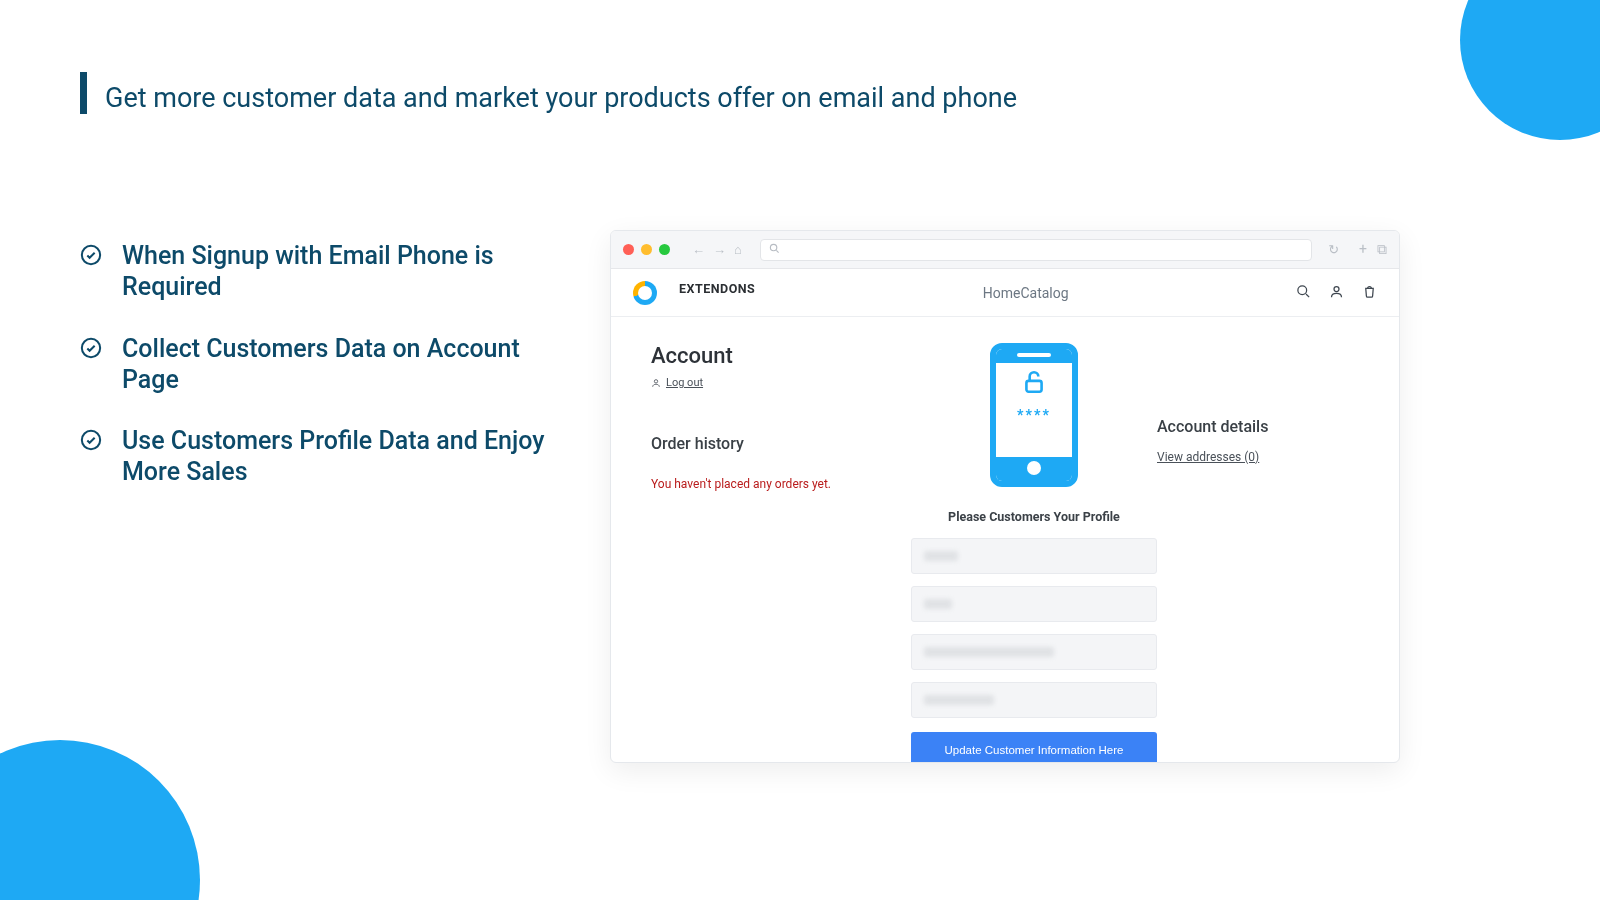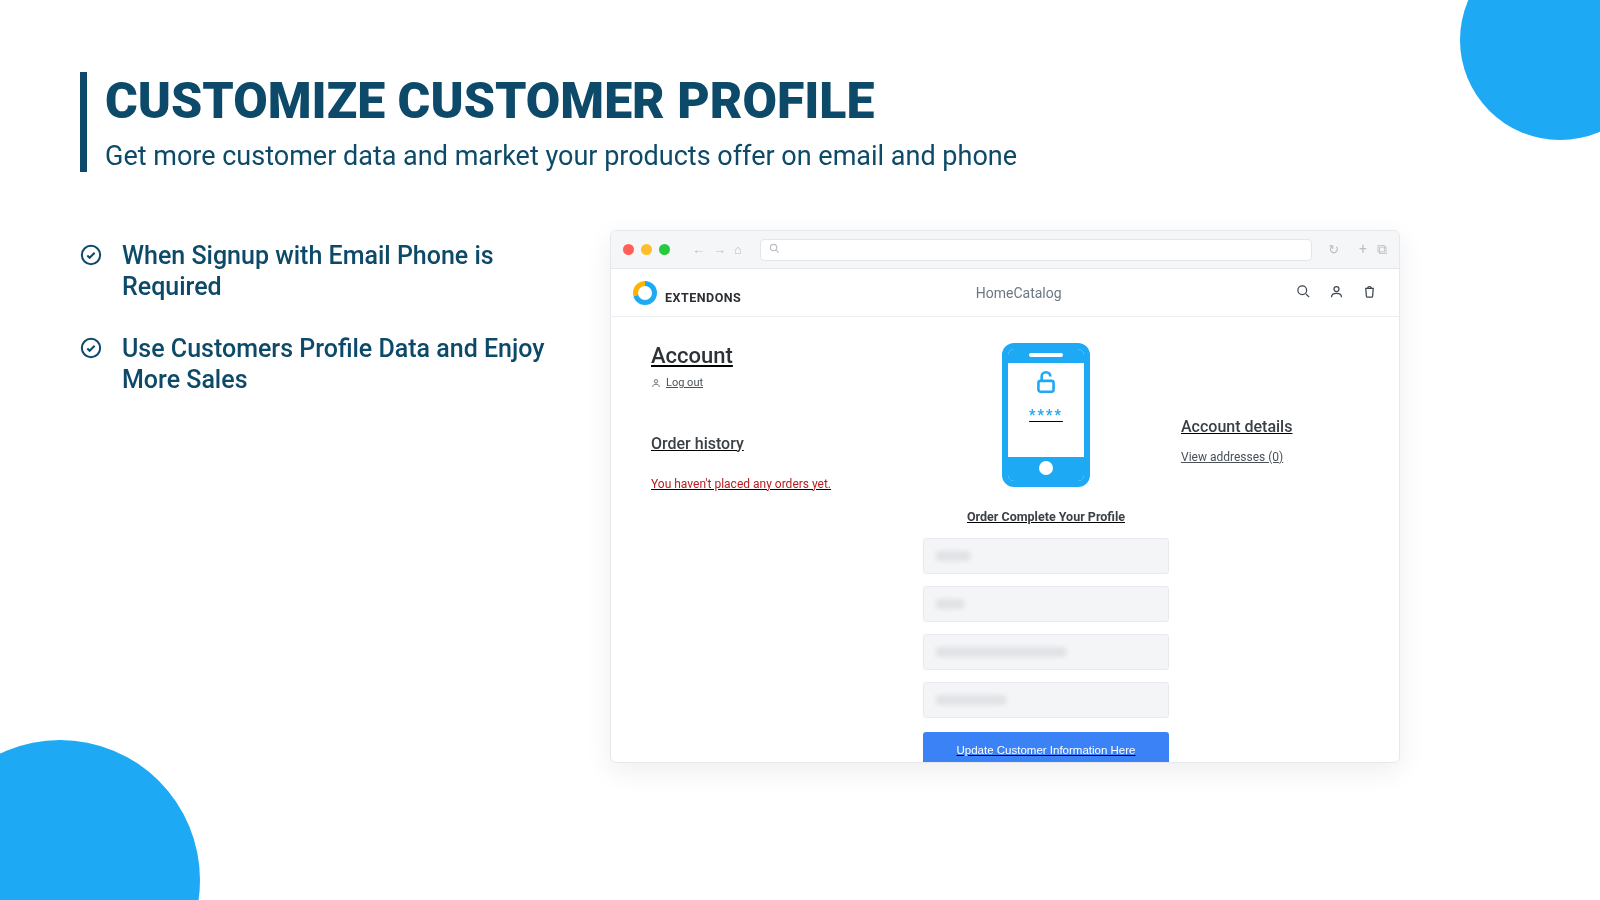--- a/index.html
+++ b/index.html
@@ -122,21 +122,21 @@
 .refresh { color:#babfc6; font-size:13px; margin-left:8px;}
 .chrome-right { display:flex; gap:10px; color:#babfc6; font-size:14px; margin-left:12px;}
 
 .store-header{
   height:48px;
   border-bottom:1px solid #eceef1;
   display:flex;
   align-items:center;
   padding: 0 22px;
 }
-.brand { display:flex; align-items:flex-end; gap:8px;}
+.brand { display:flex; align-items:flex-start; gap:22px;}
 .brand .logo {
   width:24px;height:24px;border-radius:50%;
   background: conic-gradient(#1ea9f4 0 70%, #ffb300 70% 100%);
   position:relative;
 }
 .brand .logo::after{
   content:"";
   position:absolute; inset:5px;
   background:#fff;
   border-radius:50%;
@@ -144,22 +144,21 @@
 .brand .name{font-size:12.5px; font-weight:700; letter-spacing:0.5px; color:#2b2f33;}
 .store-nav{margin:0 auto; display:flex; }
 .store-nav a{font-size:14px; color:#6c7783; text-decoration:none;}
 .store-icons{display:flex; gap:18px; color:#3f4750; font-size:14px;}
 
 
 .store-body{
   display:grid;
   grid-template-columns: 260px 1fr 220px;
   padding: 26px 36px 20px 40px;
-  gap: 12px;
-  text-decoration: underline;
+  gap: 0;
 }
 .acct h2{font-size:22px; color:#2d3238; font-weight:500;}
 .acct .logout{margin-top:8px; font-size:11px; color:#4a5159; text-decoration:underline; display:inline-flex; align-items:center; gap:5px;}
 .acct h3{margin-top:42px; font-size:16px; color:#3a4046; font-weight:500;}
 .acct p{margin-top:24px; font-size:12px; color:#b91c1c;}
 
 .middle{display:flex; flex-direction:column; align-items:center;}
 .phone-ill{
   width:88px;height:144px;border:6px solid #1ea9f4;border-radius:12px;
   display:flex;flex-direction:column;align-items:center;justify-content:flex-start;
@@ -196,33 +195,41 @@
 .right-col h3{font-size:16px; color:#3a4046; font-weight:500;}
 .right-col a{display:inline-block;margin-top:14px;font-size:12px;color:#4a5159;text-decoration:underline;}
 </style>
 </head>
 <body>
 
 <div class="blob-tr"></div>
 <div class="blob-bl"></div>
 
 <div class="hero">
-  <h1>CUSTOMIZE CUSTOMER PROFILE</h1>
   <p>Get more customer data and market your products offer on email and phone</p>
 </div>
 
 <div class="features">
   <div class="feature">
     <span class="check">
       <svg viewBox="0 0 24 24" width="22" height="22" fill="none" stroke="#0d4a69" stroke-width="2.2">
           <circle cx="12" cy="12" r="10"></circle>
           <path d="M8 12.5l2.5 2.5L16 9.5"></path>
         </svg>
     </span>
     <div class="text">When Signup with Email Phone is Required</div>
+  </div>
+  <div class="feature">
+    <span class="check">
+      <svg viewBox="0 0 24 24" width="22" height="22" fill="none" stroke="#0d4a69" stroke-width="2.2">
+          <circle cx="12" cy="12" r="10"></circle>
+          <path d="M8 12.5l2.5 2.5L16 9.5"></path>
+        </svg>
+    </span>
+    <div class="text">Collect Customers Data on Account Page</div>
   </div>
   <div class="feature">
     <span class="check">
       <svg viewBox="0 0 24 24" width="22" height="22" fill="none" stroke="#0d4a69" stroke-width="2.2">
           <circle cx="12" cy="12" r="10"></circle>
           <path d="M8 12.5l2.5 2.5L16 9.5"></path>
         </svg>
     </span>
     <div class="text">Use Customers Profile Data and Enjoy More Sales</div>
   </div>
@@ -308,21 +315,21 @@
           <span class="lock-ic">
             <svg width="26" height="26" viewBox="0 0 24 24" fill="none" stroke="#1ea9f4" stroke-width="2.4">
                 <rect x="5" y="11" width="14" height="10" rx="2"></rect>
                 <path d="M8 11V7a4 4 0 0 1 8 0"></path>
               </svg>
           </span>
           <span class="stars">****</span>
         </div>
         <div class="phone-bot"></div>
       </div>
-      <div class="prompt">Order Complete Your Profile</div>
+      <div class="prompt">Please Customers Your Profile</div>
       <div class="fields">
         <div class="field">
             <div class="blur" style="width:34px"></div>
           </div>
         <div class="field">
             <div class="blur" style="width:28px"></div>
           </div>
         <div class="field">
             <div class="blur" style="width:130px"></div>
           </div>

